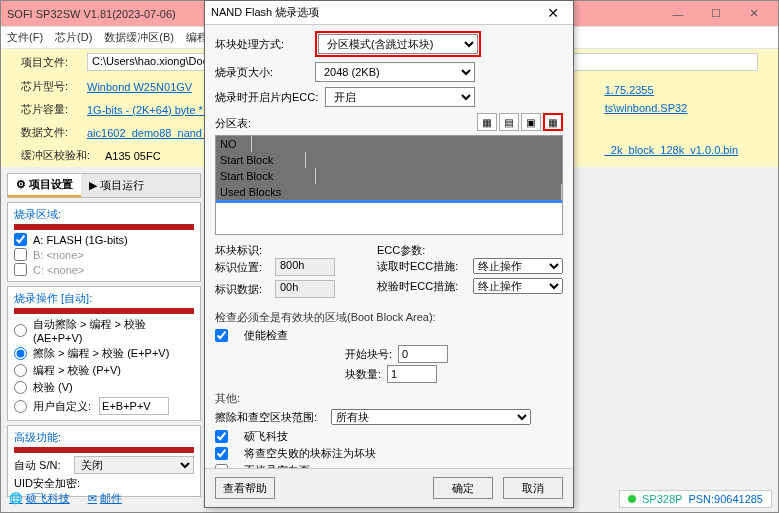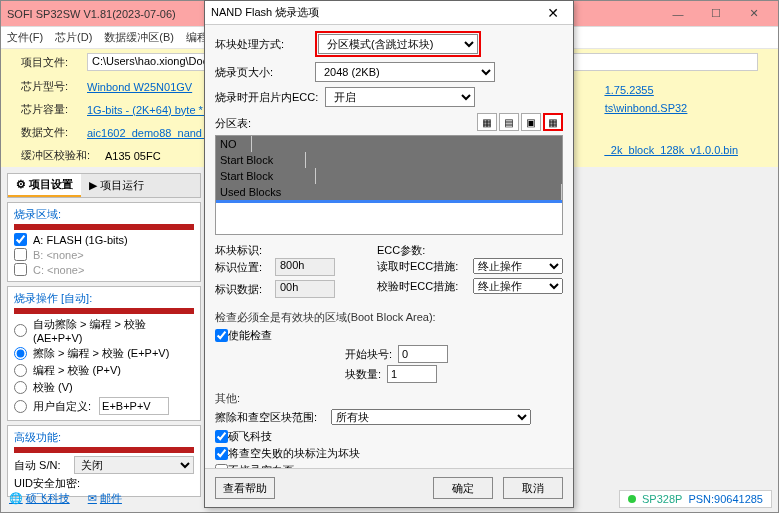--- a/index.html
+++ b/index.html
@@ -58,21 +58,21 @@
 .table .c-lb { width: 100px; }
 .table .c-ub { flex: 1; }
 .two-col { display: flex; gap: 20px; margin-top: 8px; }
 .two-col .col { flex: 1; }
 .lbl-row { display: flex; align-items: center; margin-bottom: 4px; gap: 6px; }
 .lbl-row label { width: 54px; }
 .lbl-row .wlabel { width: 90px; }
 .ro { background: #eee; border: 1px solid #bbb; width: 60px; height: 18px; text-align: left; padding: 0 4px; }
 .subsection { margin-top: 8px; }
 .subsection .title { color: #333; margin-bottom: 3px; }
-.check-row { display: flex; align-items: center; gap: 0; margin: 2px 0; }
+.check-row { display: flex; align-items: center; gap: 16px; margin: 2px 0; }
 .inline-field { display: flex; align-items: center; gap: 6px; margin: 2px 0 2px 130px; }
 .inline-field input { width: 50px; height: 18px; border: 1px solid #888; padding: 0 3px; }
 .dlg-buttons { display: flex; justify-content: flex-end; gap: 10px; padding: 8px 10px; border-top: 1px solid #ccc; background: #f0f0f0; }
 .dlg-buttons button, .dlg-buttons .btn { min-width: 60px; height: 22px; border: 1px solid #888; background: #efefef; }
 .dlg-buttons .help { margin-right: auto; }
 select { appearance: auto; }
 </style>
 </head>
 <body>
 
@@ -210,21 +210,21 @@
   <div class="body">
 
     <div class="form-row">
       <label>坏块处理方式:</label>
       <span class="red-box">
         <select style="width:160px"><option>分区模式(含跳过坏块)</option></select>
       </span>
     </div>
     <div class="form-row">
       <label>烧录页大小:</label>
-      <select style="width:180px"><option>2048 (2KB)</option></select>
+      <select style="width:160px"><option>2048 (2KB)</option></select>
     </div>
     <div class="form-row">
       <label style="width:110px">烧录时开启片内ECC:</label>
       <select style="width:150px"><option>开启</option></select>
     </div>
 
     <div class="section-label" style="display:flex;align-items:center">
       <span style="flex:1">分区表:</span>
       <div class="partition-bar">
         <div class="ico">▦</div>

